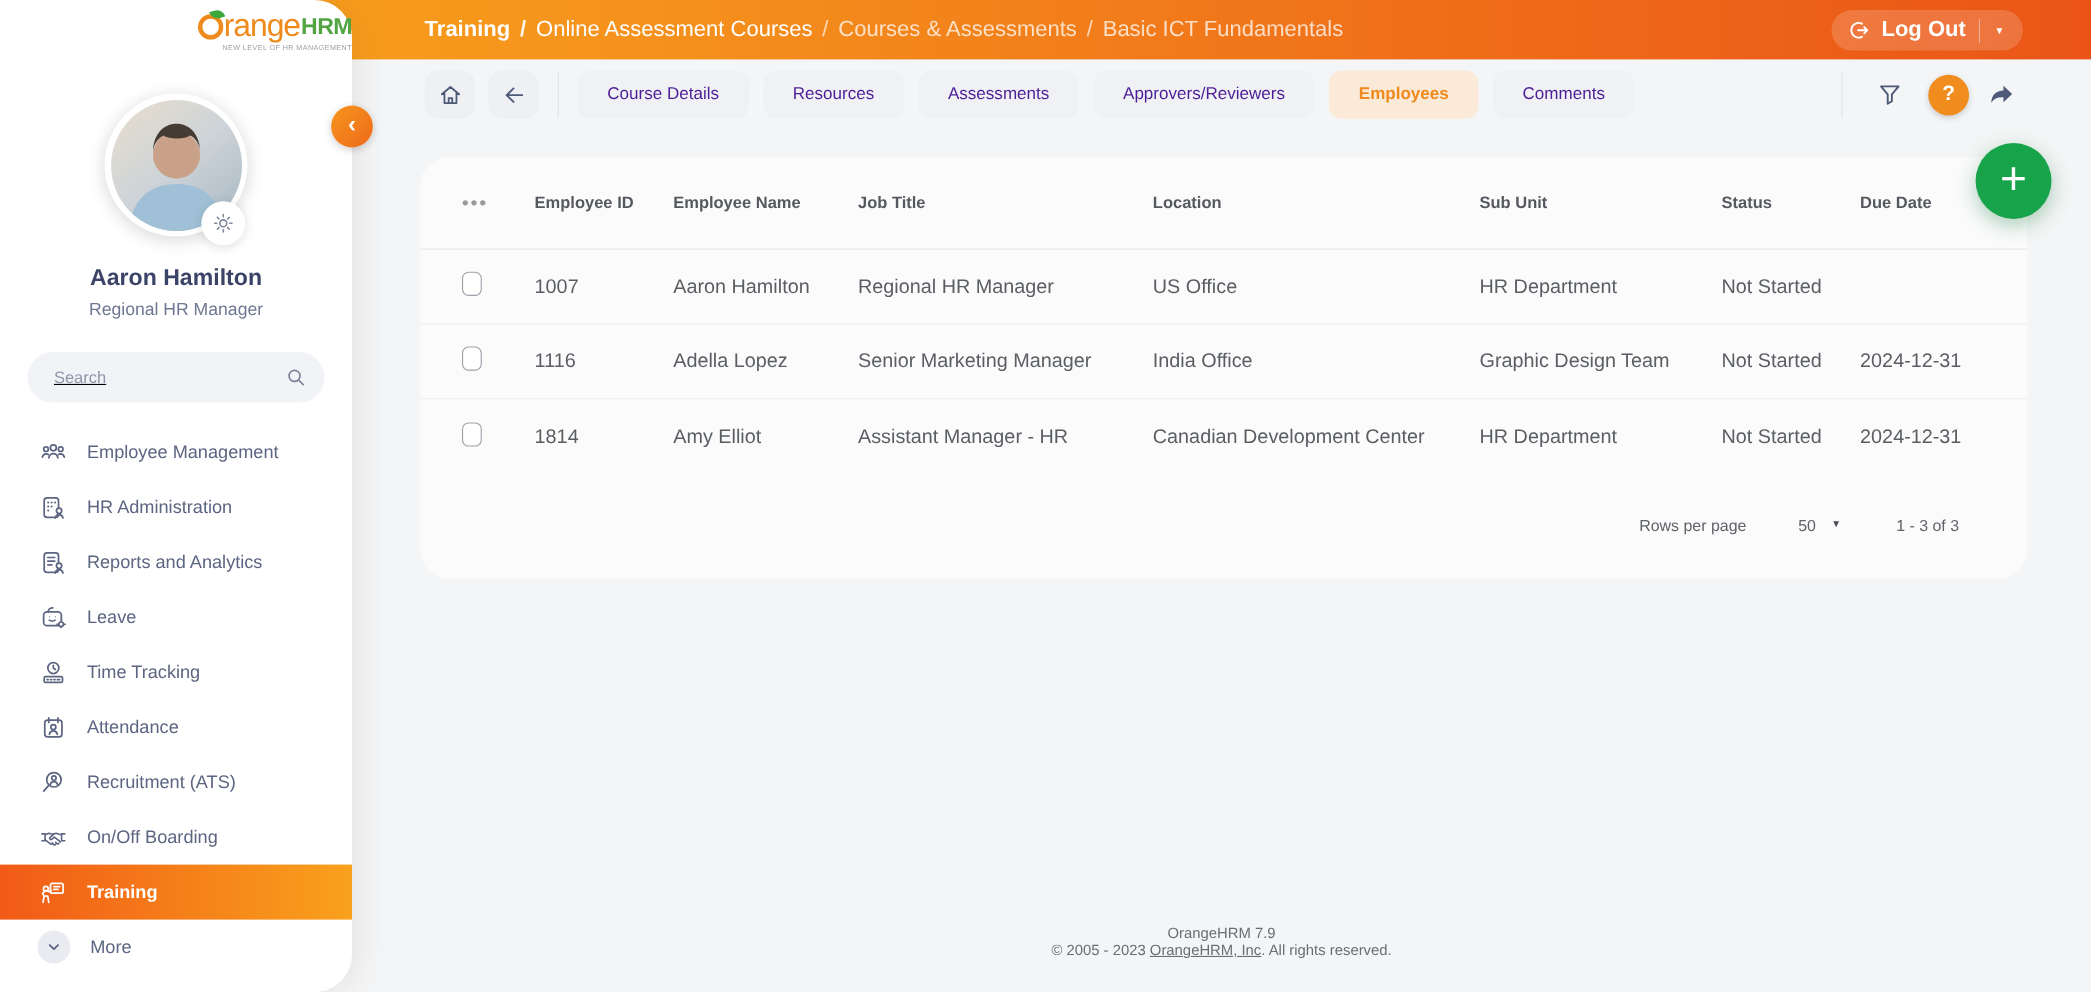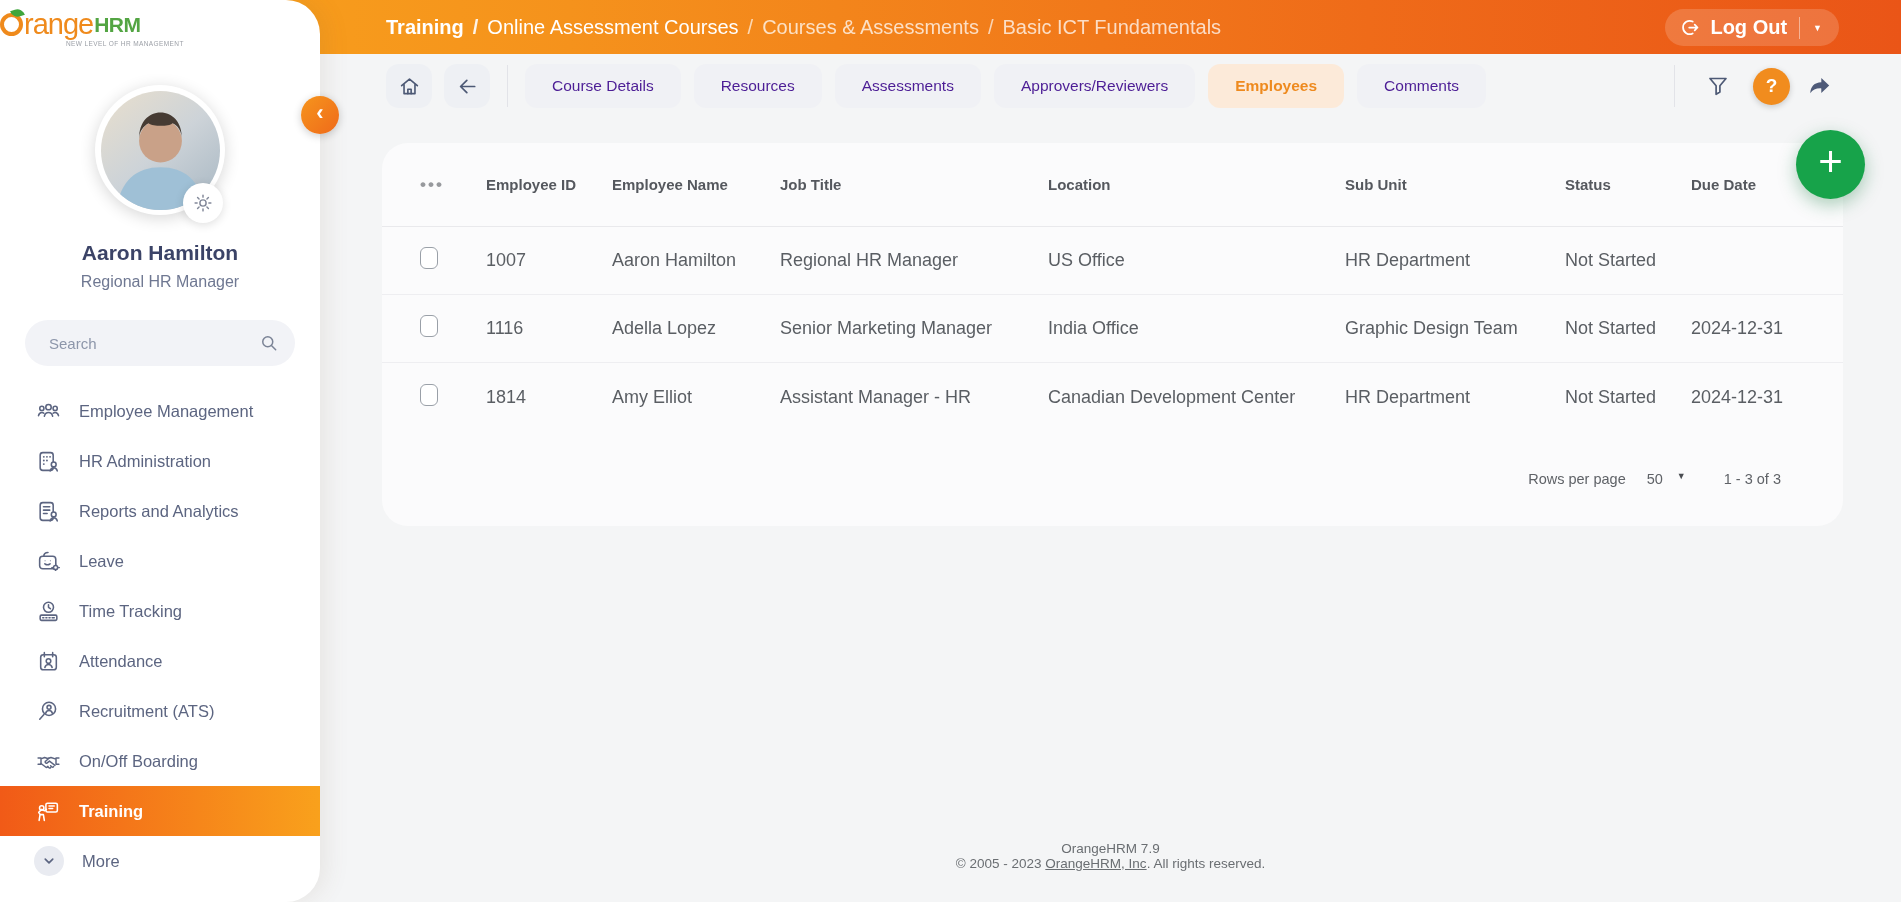--- a/index.html
+++ b/index.html
@@ -38,21 +38,21 @@
     position:absolute; left:0; top:0; bottom:0; width:320px; background:#fff;
     border-radius:0 34px 34px 0; z-index:2; box-shadow:6px 0 24px rgba(120,90,60,.10);
   }
   .collapse-btn {
     position:absolute; left:301px; top:96px; width:38px; height:38px; border-radius:50%;
     background:linear-gradient(135deg,#f6951d,#ef6a1a); color:#fff; z-index:3;
     display:flex; align-items:center; justify-content:center;
     font-size:22px; font-weight:700; line-height:1; box-shadow:0 2px 8px rgba(0,0,0,.2); cursor:pointer;
     padding-bottom:4px;
   }
-  .logo { position:absolute; top:10px; left:0; width:320px; display:flex; flex-direction:column; align-items:flex-start; }
+  .logo { position:absolute; top:10px; left:0; width:320px; display:flex; flex-direction:column; align-items:flex-end; }
   .logo-row { display:flex; align-items:center; }
   .logo-o { width:23px; height:23px; border:4.5px solid #ef8a1c; border-radius:50%; position:relative; margin-right:1px; }
   .logo-leaf { position:absolute; top:-8px; right:-5px; width:13px; height:8px; background:#3fa63c; border-radius:0 10px 0 10px; transform:rotate(-18deg); }
   .logo-range { font-size:29px; color:#ef8a1c; letter-spacing:-1px; line-height:1; }
   .logo-hrm { font-size:21px; color:#53a543; font-weight:700; letter-spacing:-.5px; line-height:1; margin-left:1px; }
   .logo-tagline { font-size:6.5px; color:#9b9fa6; letter-spacing:.4px; margin:1px 0 0 66px; }
 
   .avatar-wrap {
     position:absolute; left:95px; top:85px; width:130px; height:130px; border-radius:50%;
     background:#fff; box-shadow:0 3px 16px rgba(0,0,0,.16);
@@ -62,21 +62,21 @@
   .gear-btn {
     position:absolute; left:183px; top:183px; width:40px; height:40px; border-radius:50%;
     background:#fff; box-shadow:0 2px 10px rgba(0,0,0,.13);
     display:flex; align-items:center; justify-content:center; color:#828899; cursor:pointer;
   }
   .user-name  { position:absolute; top:241px; width:320px; text-align:center; font-size:21px; font-weight:700; color:#3b4367; }
   .user-title { position:absolute; top:273px; width:320px; text-align:center; font-size:16px; color:#6f7892; }
 
   .search-box {
     position:absolute; left:25px; top:320px; width:270px; height:46px; border-radius:23px;
-    background:#f2f3f7; display:flex; align-items:center; padding:0 16px 0 22px;
+    background:#f2f3f7; display:flex; align-items:center; padding:0 16px 0 22px;text-decoration:underline;
   }
   .search-input { border:none; background:transparent; outline:none; flex:1; font-size:15px; color:#454b5c; font-family:inherit; }
   .search-input::placeholder { color:#8d96aa; }
   .search-icon { color:#7b8396; }
 
   .menu { position:absolute; top:386px; left:0; width:320px; }
   .menu-item {
     height:50px; display:flex; align-items:center; padding-left:36px; gap:18px;
     font-size:16.5px; color:#5c6581; cursor:pointer; white-space:nowrap;
   }
@@ -123,23 +123,23 @@
     align-items:center; padding:0 30px 0 38px;
   }
   .thead { height:84px; font-weight:700; font-size:15px; color:#55585e; border-bottom:1px solid #e9e9ec; }
   .col-menu { color:#97999d; font-size:17px; letter-spacing:2px; cursor:pointer; }
   .tbody .trow { height:68px; font-size:18px; color:#5a5e63; cursor:pointer; }
   .tbody .trow.bordered { border-bottom:1px solid #eeeef1; }
   .checkbox { width:18px; height:22px; border:1.6px solid #9aa0a8; border-radius:6px; background:#fff; cursor:pointer; display:inline-block; }
 
   .pagination {
     display:flex; align-items:center; justify-content:flex-end; height:95px;
-    padding-right:62px; font-size:14.5px; color:#5f6267;
-  }
-  .rpp-value { margin-left:21px; font-size:14.5px; color:#5f6267; cursor:pointer; display:flex; align-items:flex-start; }
+    padding-right:62px; font-size:14.5px; color:#5f6267;gap:12px;
+  }
+  .rpp-value { margin-left:35px; font-size:14.5px; color:#5f6267; cursor:pointer; display:flex; align-items:flex-start; }
   .rpp-caret { font-size:9px; color:#4a4d52; margin-left:14px; }
   .page-range { margin-left:38px; }
 
   .fab {
     position:absolute; left:1796px; top:130px; width:69px; height:69px; border-radius:50%;
     background:#17a34a; color:#fff; display:flex; align-items:center; justify-content:center;
     font-size:42px; font-weight:400; line-height:1; box-shadow:0 6px 18px rgba(20,120,60,.35);
     cursor:pointer; z-index:2; padding-bottom:5px;
   }
 

